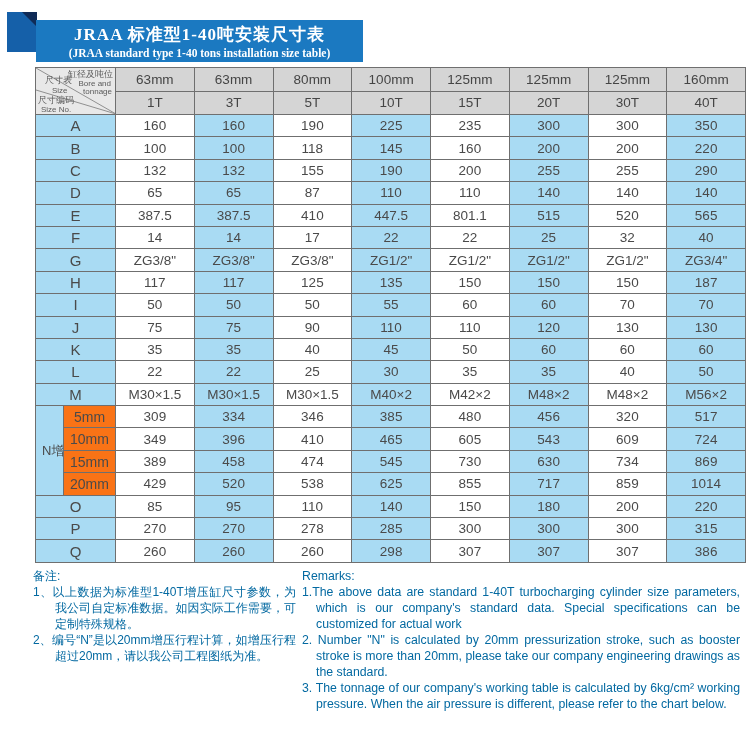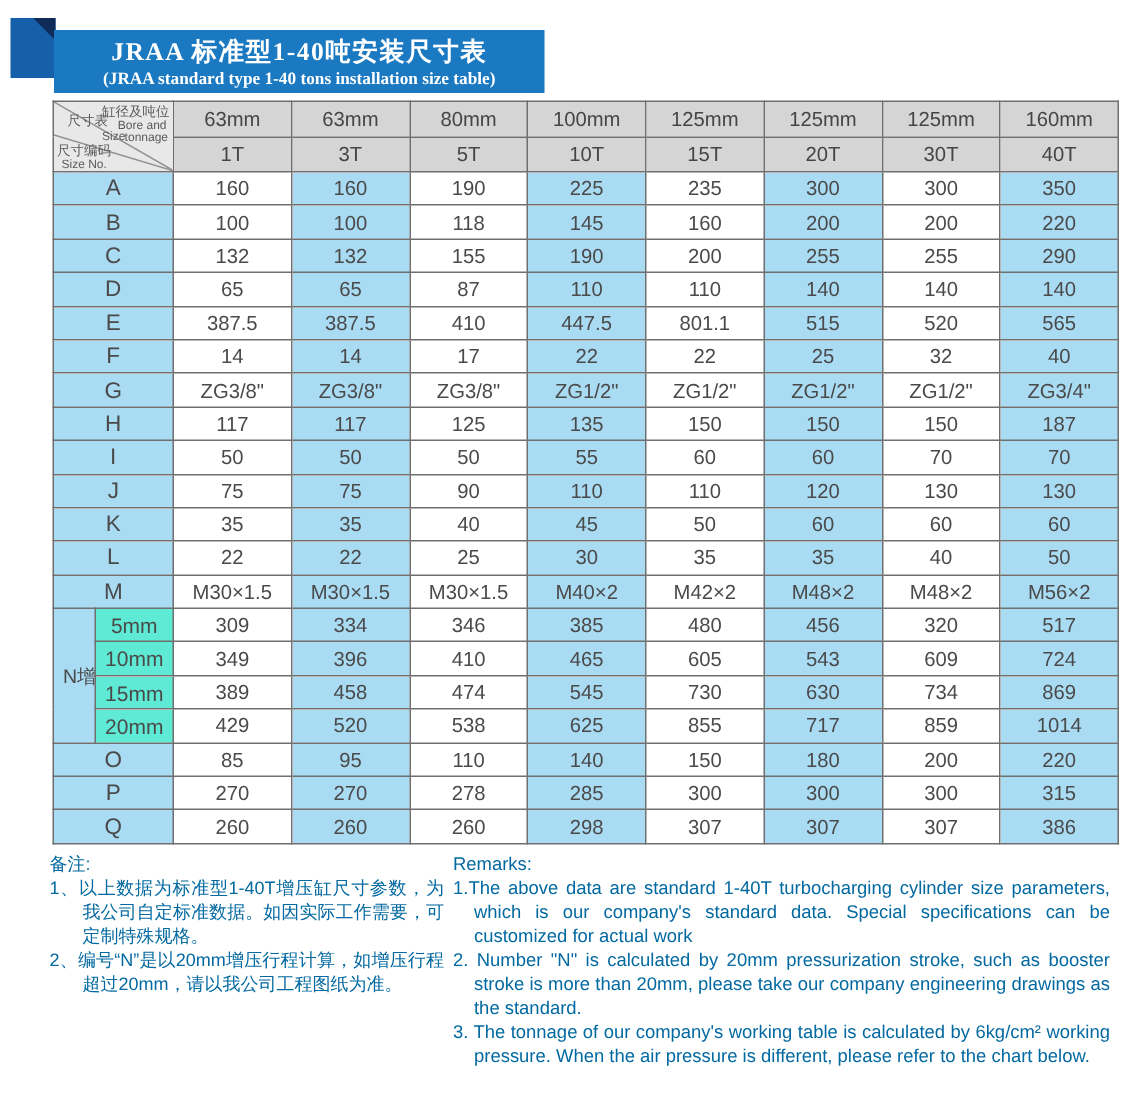--- a/index.html
+++ b/index.html
@@ -22,21 +22,21 @@
   table{border-collapse:collapse;table-layout:fixed;width:710px;}
   td{border:1px solid #6f6f6f;text-align:center;vertical-align:middle;color:#4a4a4a;
      font-size:13.5px;height:21.4px;padding:0;overflow:hidden;white-space:nowrap;}
   .hg{background:#d5d5d5;color:#454545;}
   .corner{background:#e8e8e8;position:relative;padding-left:24px;}
   .corner .diag{position:absolute;left:0;top:0;}
   .corner span{position:absolute;color:#5a5a5a;line-height:1;white-space:nowrap;}
   .cz{font-size:9px;}
   .ce{font-size:8px;text-align:right;}
   .lbl{background:#a9dbf3;font-size:15px;}
-  .slbl{background:#5eead4;font-size:14px;}
+  .slbl{background:#f97316;font-size:14px;}
   .nlbl{background:#a9dbf3;}
   .vert{width:15px;margin:0 auto;word-break:break-all;line-height:1.2;font-size:13px;}
   .cw{background:#ffffff;}
   .cb{background:#a9dbf3;}
 
   
   .notes{position:absolute;top:568px;color:#0369a1;}
   .notes-zh{left:33px;width:263px;font-size:12px;line-height:16px;text-align:justify;}
   .notes-en{left:302px;width:438px;font-size:12.3px;line-height:16px;text-align:justify;}
   .nz-item{padding-left:22px;text-indent:-22px;}
@@ -67,21 +67,21 @@
         <col style="width:78.75px">
     </colgroup>
     <tbody id="tbody">
         <tr>
           <td class="corner" colspan="2" rowspan="2" style="height:46px">
             <svg class="diag" width="80" height="46">
               <line x1="0" y1="0" x2="80" y2="46" stroke="#909090" stroke-width="1"></line>
               <line x1="0" y1="22" x2="80" y2="46" stroke="#909090" stroke-width="1"></line>
             </svg>
             <span class="cz" style="left:9px;top:8px">尺寸表</span>
-            <span class="ce" style="left:32px;top:19px">Size</span>
+            <span class="ce" style="left:16px;top:19px">Size</span>
             <span class="cz" style="right:2px;top:2px">缸径及吨位</span>
             <span class="ce" style="right:4px;top:12px">Bore and</span>
             <span class="ce" style="right:3px;top:20px">tonnage</span>
             <span class="cz" style="left:2px;top:28px">尺寸编码</span>
             <span class="ce" style="left:5px;top:38px">Size No.</span>
           </td>
           <td class="hg" style="height:22px">63mm</td>
           <td class="hg" style="height:22px">63mm</td>
           <td class="hg" style="height:22px">80mm</td>
           <td class="hg" style="height:22px">100mm</td>

